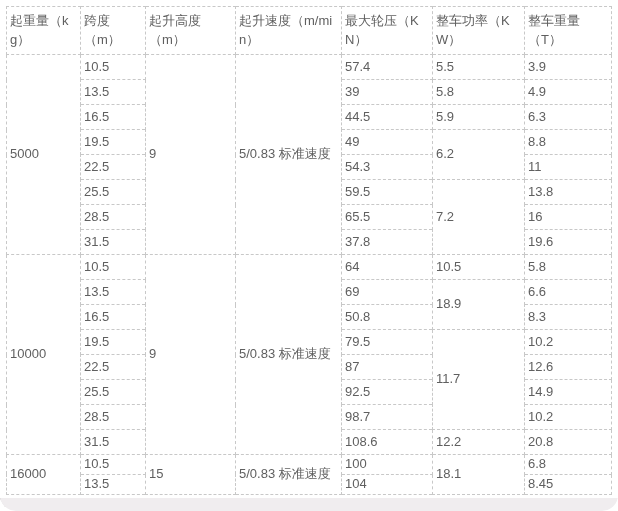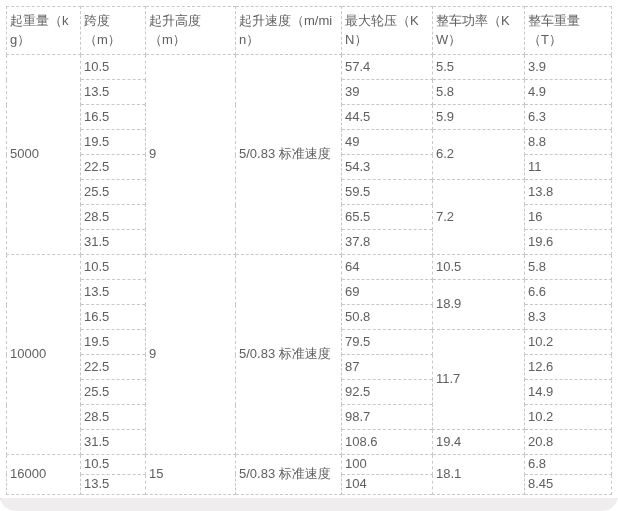--- a/index.html
+++ b/index.html
@@ -157,21 +157,21 @@
       <td>14.9</td>
     </tr>
     <tr class="r">
       <td>28.5</td>
       <td>98.7</td>
       <td>10.2</td>
     </tr>
     <tr class="r">
       <td>31.5</td>
       <td>108.6</td>
-      <td>19.4</td>
+      <td>12.2</td>
       <td>20.8</td>
     </tr>
 
     <tr class="r3">
       <td rowspan="2">16000</td>
       <td>10.5</td>
       <td rowspan="2">15</td>
       <td rowspan="2">5/0.83 标准速度</td>
       <td>100</td>
       <td rowspan="2">18.1</td>

